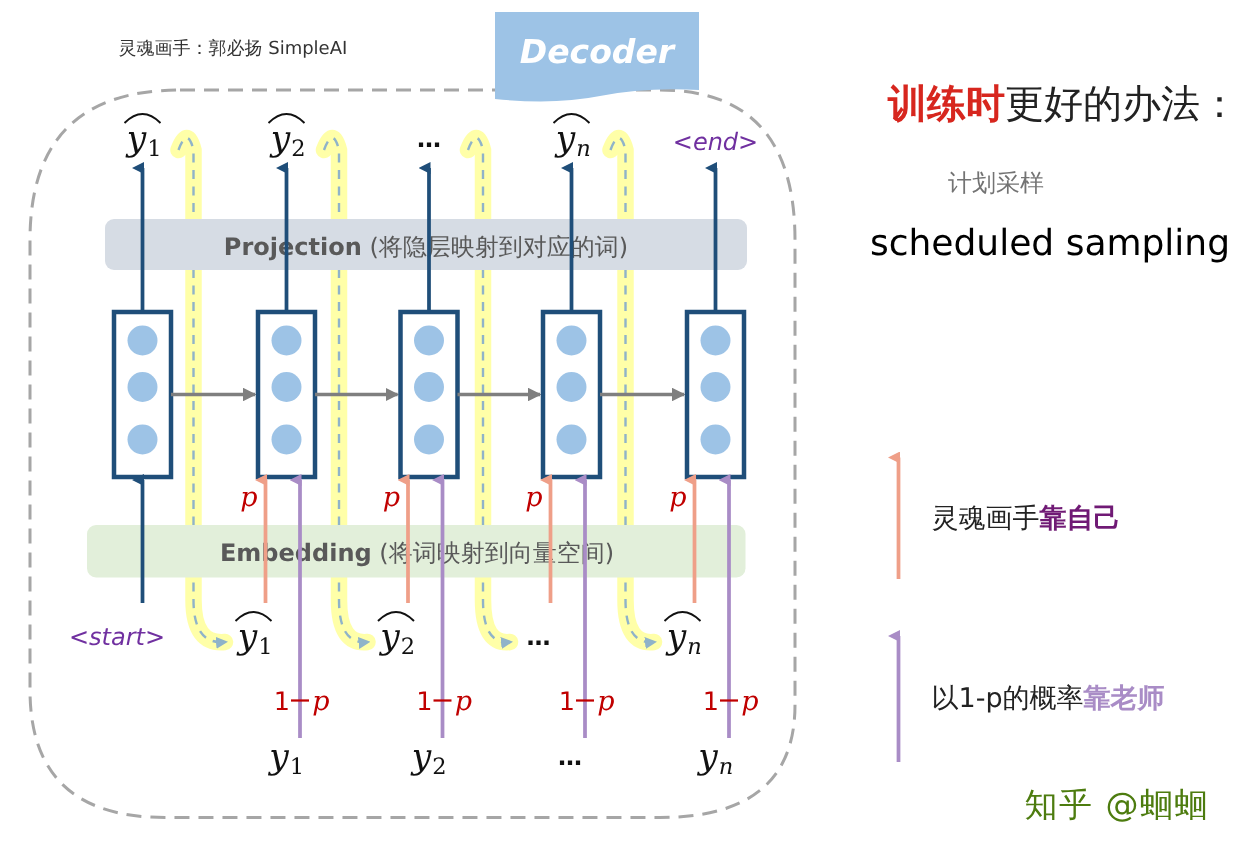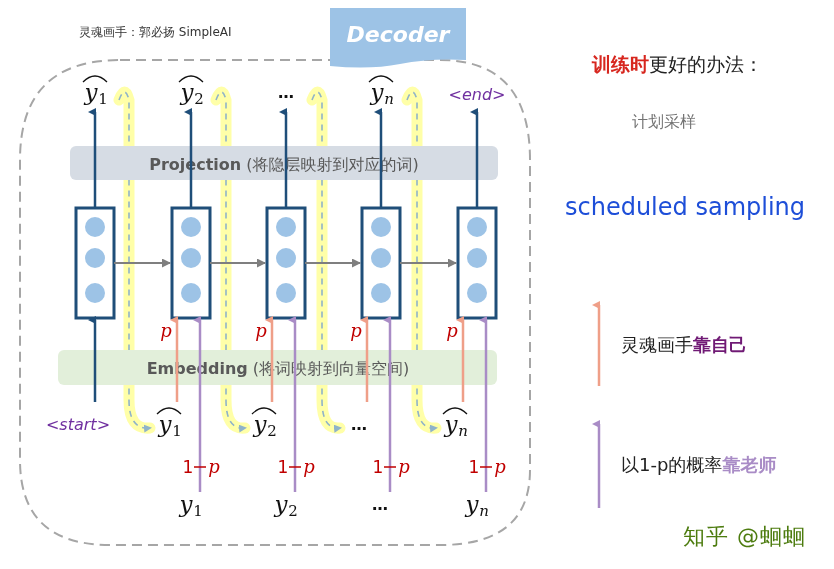--- a/index.html
+++ b/index.html
@@ -1,24 +1,24 @@
 <!DOCTYPE html>
 <html><head>
 <meta charset="utf-8">
 <style>
   html,body{margin:0;padding:0;background:#fff;}
   body{width:834px;height:569px;position:relative;overflow:hidden;font-family:"DejaVu Sans","Liberation Sans",sans-serif;}
   .abs{position:absolute;margin-left:48px;}
   #credit{left:31px;top:24px;font-size:12px;color:#333;}
   #diagram{position:absolute;left:0;top:0;width:834px;height:569px;}
   .right-text{position:absolute;font-family:"DejaVu Sans",sans-serif;}
-  #method-title{left:592px;top:52px;font-size:19px;color:#222;}
+  #method-title{left:592px;top:52px;font-size:26px;color:#222;}
   #method-title .hl{color:#d7261e;font-weight:bold;}
   #method-cn{left:632px;top:112px;font-size:16px;font-weight:normal;color:#737373;}
-  #method-en{left:565px;top:148px;font-size:24px;color:#1d4ed8;margin-top:45px;}
+  #method-en{left:580px;top:148px;font-size:24px;color:#000000;}
   #legend-self{left:621px;top:333px;font-size:18px;color:#222;}
   #legend-self .hl{color:#701a75;font-weight:bold;}
   #legend-teacher{left:621px;top:453px;font-size:18px;color:#222;}
   #legend-teacher .hl{color:#a98cc6;font-weight:bold;}
   #watermark{left:683px;top:522px;font-size:22px;color:#4d7c0f;letter-spacing:1px;}
 </style>
 </head>
 <body>
 
 <div id="credit" class="abs">灵魂画手：郭必扬 SimpleAI</div>

